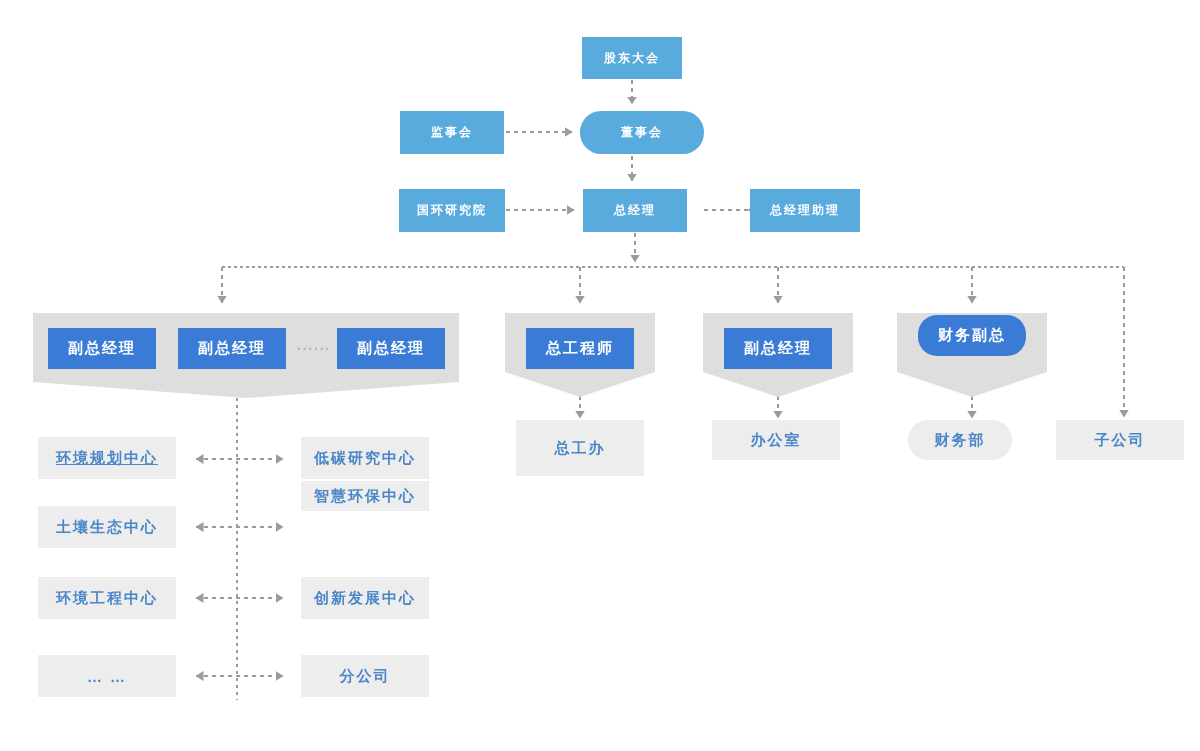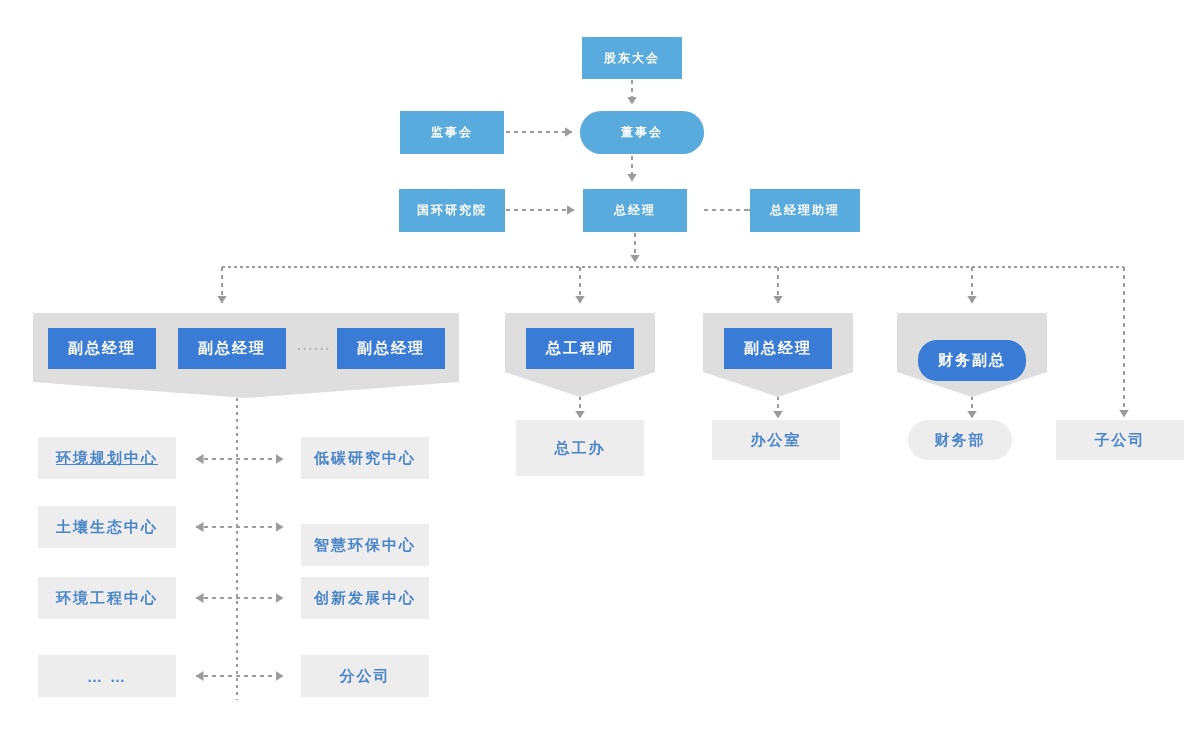--- a/index.html
+++ b/index.html
@@ -140,37 +140,37 @@
 <div class="node midblue" style="left:178px; top:328px; width:108px; height:41px;">副总经理</div>
 
 <div class="node ellipsis" style="left:292px; top:328px; width:44px; height:41px;">······</div>
 
 <div class="node midblue" style="left:337px; top:328px; width:108px; height:41px;">副总经理</div>
 
 <div class="node midblue" style="left:526px; top:328px; width:108px; height:41px;">总工程师</div>
 
 <div class="node midblue" style="left:724px; top:328px; width:108px; height:41px;">副总经理</div>
 
-<div class="node midblue" style="left:918px; top:340px; width:108px; height:41px;border-radius:19px;">财务副总</div>
+<div class="node midblue" style="left:918px; top:315px; width:108px; height:41px;border-radius:19px;">财务副总</div>
 
 <div class="node grayleaf" style="left:516px; top:420px; width:128px; height:56px;">总工办</div>
 
 <div class="node grayleaf" style="left:712px; top:420px; width:128px; height:40px;">办公室</div>
 
 <div class="node grayleaf" style="left:908px; top:420px; width:104px; height:40px;border-radius:20px;">财务部</div>
 
 <div class="node grayleaf" style="left:1056px; top:420px; width:128px; height:40px;">子公司</div>
 
 <div class="node grayleaf" style="left:38px; top:437px; width:138px; height:42px;text-decoration:underline;">环境规划中心</div>
 
 <div class="node grayleaf" style="left:38px; top:506px; width:138px; height:42px;">土壤生态中心</div>
 
 <div class="node grayleaf" style="left:38px; top:577px; width:138px; height:42px;">环境工程中心</div>
 
 <div class="node grayleaf" style="left:38px; top:655px; width:138px; height:42px;">… …</div>
 
 <div class="node grayleaf" style="left:301px; top:437px; width:128px; height:42px;">低碳研究中心</div>
 
-<div class="node grayleaf" style="left:301px; top:524px; width:128px; height:42px;">智慧环保中心</div>
+<div class="node grayleaf" style="left:301px; top:481px; width:128px; height:30px;">智慧环保中心</div>
 
 <div class="node grayleaf" style="left:301px; top:577px; width:128px; height:42px;">创新发展中心</div>
 
 <div class="node grayleaf" style="left:301px; top:655px; width:128px; height:42px;">分公司</div>
 
 </body></html>

